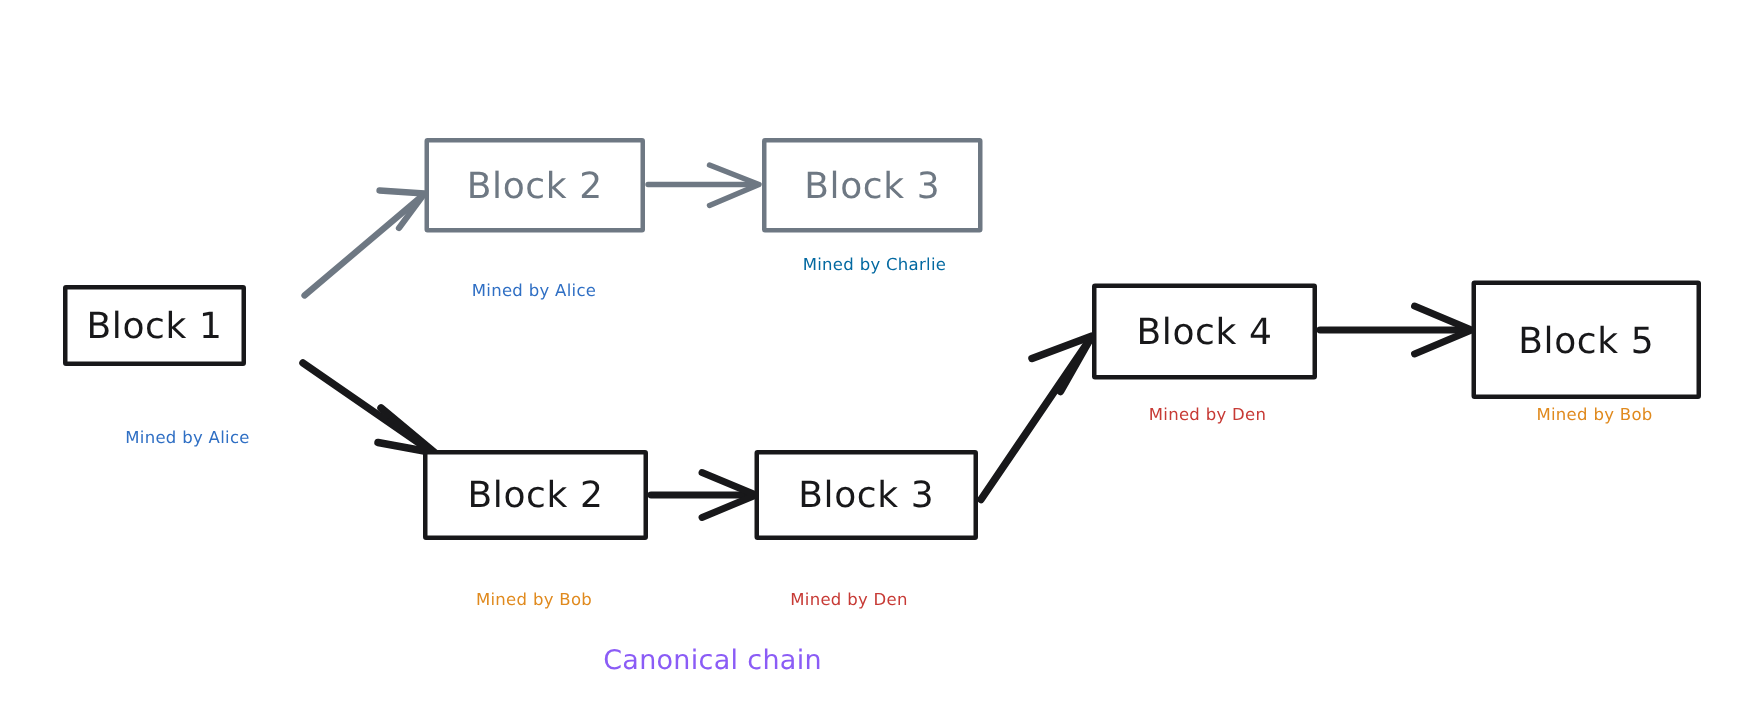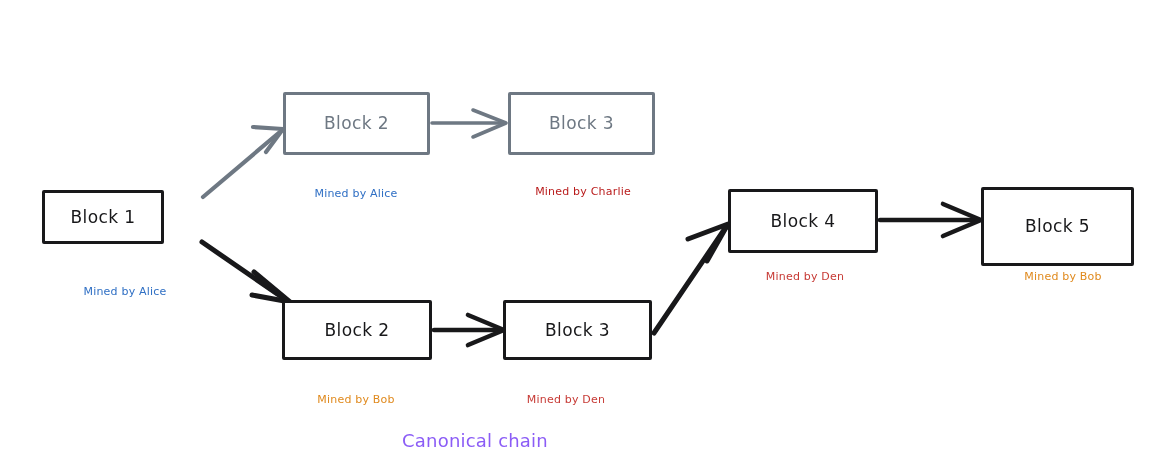--- a/index.html
+++ b/index.html
@@ -33,21 +33,21 @@
     box-sizing: border-box;
     display: flex;
     align-items: center;
     justify-content: center;
     background: #ffffff;
     border-style: solid;
     border-radius: 2px;
   }
   .block-label {
     font-family: "DejaVu Sans", sans-serif;
-    font-size: 17px;
+    font-size: 24px;
     letter-spacing: 0.4px;
     white-space: nowrap;
     line-height: 1;
   }
   .block-solid {
     border-width: 3.5px;
     border-color: #18181a;
   }
   .block-solid .block-label { color: #18181a; }
   .block-ghost {
@@ -138,21 +138,21 @@
   </div>
 
   <div class="block block-solid" style="left:981px; top:187px; width:153px; height:79px;">
     <span class="block-label">Block 5</span>
   </div>
 
   <div class="miner-label" style="left:125px; top:286px; color:#2f6fc4;">Mined by Alice</div>
 
   <div class="miner-label" style="left:356px; top:188px; color:#2f6fc4;">Mined by Alice</div>
 
-  <div class="miner-label" style="left:583px; top:186px; color:#b91c1c;">Mined by Charlie</div>
+  <div class="miner-label" style="left:583px; top:171px; color:#0369a1;">Mined by Charlie</div>
 
   <div class="miner-label" style="left:356px; top:394px; color:#e08a1e;">Mined by Bob</div>
 
   <div class="miner-label" style="left:566px; top:394px; color:#c73a35;">Mined by Den</div>
 
   <div class="miner-label" style="left:805px; top:271px; color:#c73a35;">Mined by Den</div>
 
   <div class="miner-label" style="left:1063px; top:271px; color:#e08a1e;">Mined by Bob</div>
 
 

